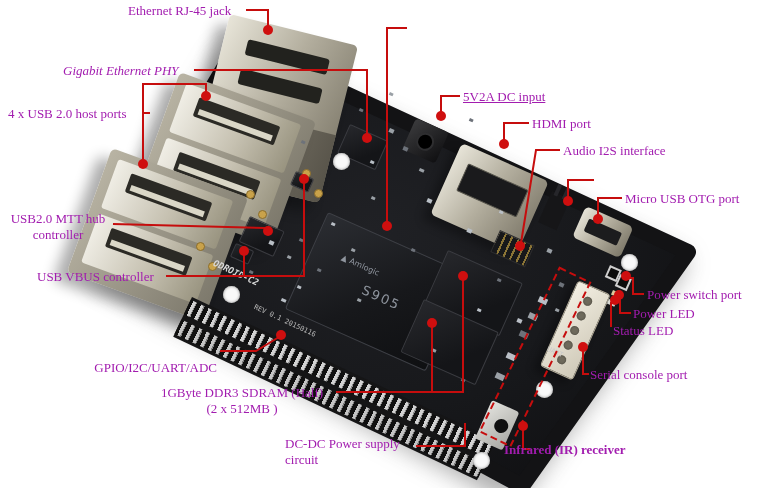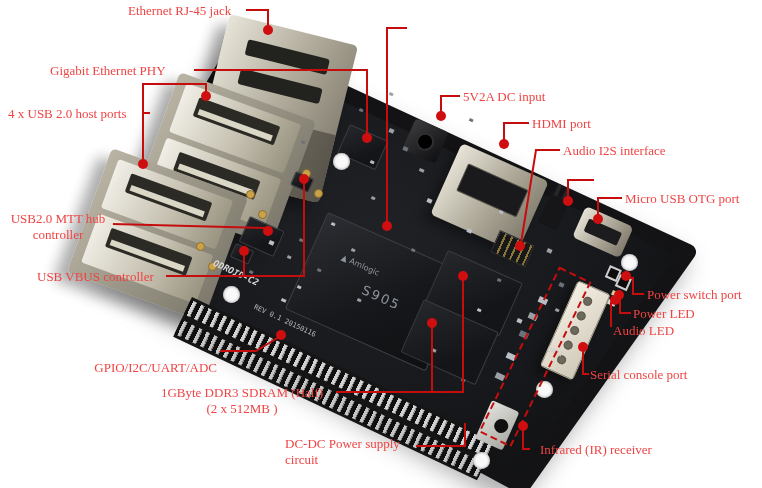--- a/index.html
+++ b/index.html
@@ -5,21 +5,21 @@
   html,body{margin:0;padding:0;background:#ffffff;}
   body{width:762px;height:488px;overflow:hidden;position:relative;
        font-family:"Liberation Serif", serif;}
   #canvas{position:absolute;left:0;top:0;width:762px;height:488px;}
 
   
   #board-svg{position:absolute;left:0;top:0;z-index:1;
              filter:drop-shadow(-9px 11px 12px rgba(70,70,70,.45));}
   #components{position:absolute;left:0;top:0;width:762px;height:488px;z-index:2;}
   #leads-svg{position:absolute;left:0;top:0;z-index:8;pointer-events:none;}
-  .lbl{position:absolute;z-index:9;color:#ef4444;font-size:13px;line-height:15.5px;
+  .lbl{position:absolute;z-index:9;color:#a21caf;font-size:13px;line-height:15.5px;
        white-space:nowrap;}
   .lbl.center{text-align:center;}
   .lbl.right{text-align:right;}
   .lbl-soc{color:#c60d0d;}
 
   
   .leader{stroke:#c60d0d;stroke-width:2;fill:none;}
   .dot{fill:#cf0f0f;stroke:none;}
   .dashedbox{stroke:#c60d0d;stroke-width:2;fill:none;stroke-dasharray:7 4;}
 
@@ -265,38 +265,38 @@
         <circle class="dot" cx="598" cy="219" r="5"></circle>
       <circle class="dot" cx="626" cy="276" r="5"></circle>
         <circle class="dot" cx="619" cy="295" r="5"></circle>
       <circle class="dot" cx="615" cy="300" r="5"></circle>
         <circle class="dot" cx="583" cy="347" r="5"></circle>
       <circle class="dot" cx="523" cy="426" r="5"></circle>
     </g>
   </svg>
 
   <div class="lbl" style="left:128px;top:3px;">Ethernet RJ-45 jack</div>
-  <div class="lbl" style="left:50px;top:63px;">Gigabit Ethernet PHY</div>
+  <div class="lbl" style="left:63px;top:63px;font-style:italic;">Gigabit Ethernet PHY</div>
   <div class="lbl" style="left:8px;top:106px;">4 x USB 2.0 host ports</div>
   <div class="lbl center" style="left:2px;top:211px;width:112px;">
     <div>USB2.0 MTT hub</div>
     <div>controller</div>
   </div>
   <div class="lbl" style="left:37px;top:269px;">USB VBUS controller</div>
   <div class="lbl right" style="right:545px;top:360px;">GPIO/I2C/UART/ADC</div>
   <div class="lbl center" style="left:147px;top:385px;width:190px;">
     <div>1GByte DDR3 SDRAM (Half)</div>
     <div>(2 x 512MB )</div>
   </div>
   <div class="lbl" style="left:285px;top:436px;">
     <div>DC-DC Power supply</div>
     <div>circuit</div>
   </div>
-  <div class="lbl" style="left:463px;top:89px;">5V2A DC input</div>
+  <div class="lbl" style="left:463px;top:89px;text-decoration:underline;">5V2A DC input</div>
   <div class="lbl" style="left:532px;top:116px;">HDMI port</div>
   <div class="lbl" style="left:563px;top:143px;">Audio I2S interface</div>
   <div class="lbl" style="left:625px;top:191px;">Micro USB OTG port</div>
   <div class="lbl" style="left:647px;top:287px;">Power switch port</div>
   <div class="lbl" style="left:633px;top:306px;text-align:right;">Power LED</div>
-  <div class="lbl" style="left:613px;top:323px;">Audio LED</div>
+  <div class="lbl" style="left:613px;top:323px;">Status LED</div>
   <div class="lbl" style="left:590px;top:367px;">Serial console port</div>
-  <div class="lbl" style="left:540px;top:442px;">Infrared (IR) receiver</div>
+  <div class="lbl" style="left:504px;top:442px;font-weight:bold;">Infrared (IR) receiver</div>
 </div>
 
 </body></html>

